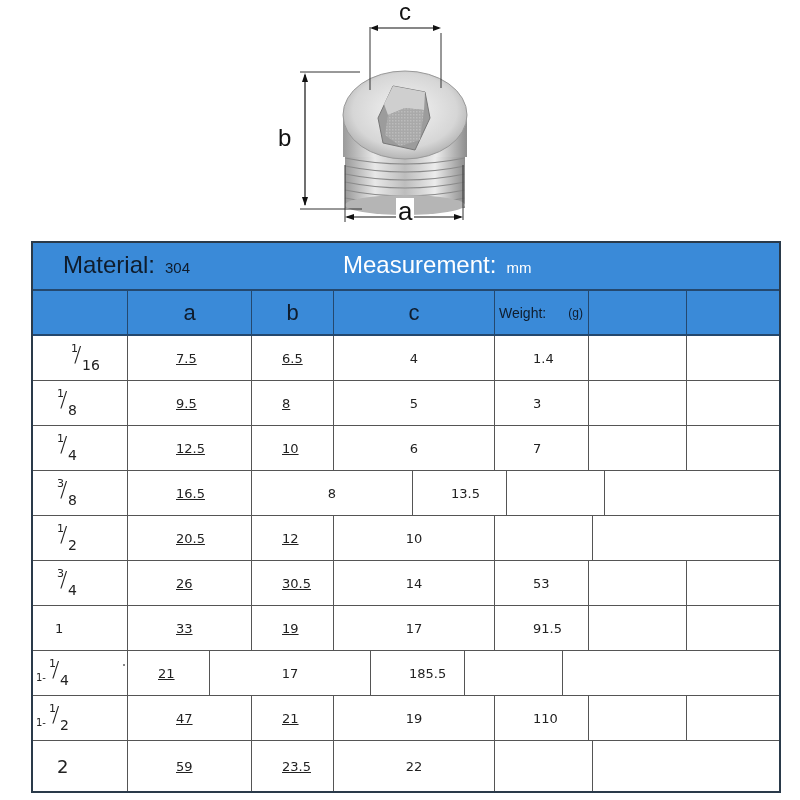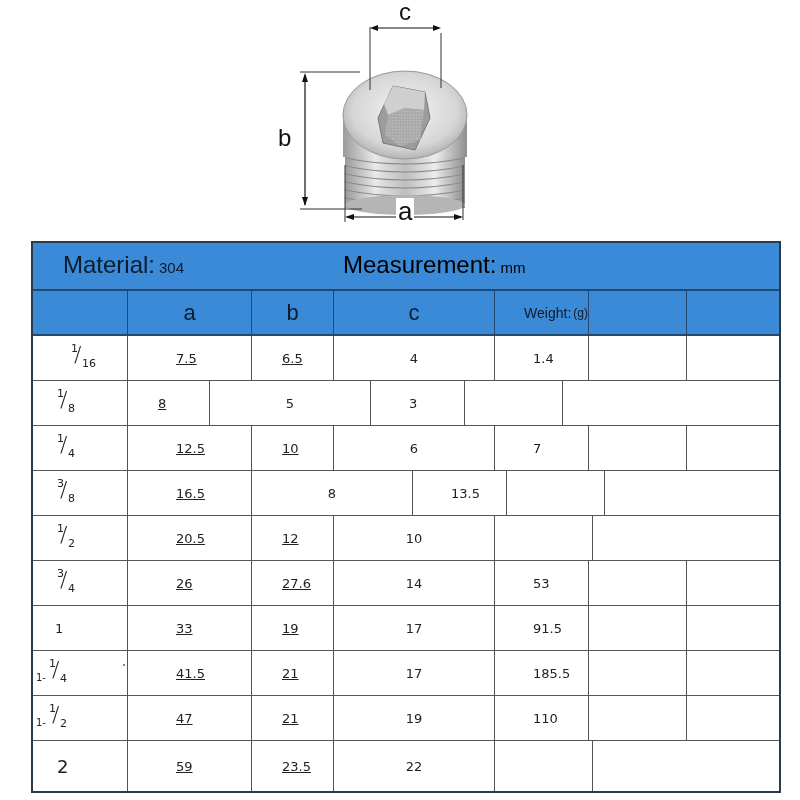--- a/index.html
+++ b/index.html
@@ -4,50 +4,50 @@
   <style>
     html, body { margin: 0; padding: 0; background: #ffffff; }
     body { width: 800px; height: 800px; position: relative; overflow: hidden; font-family: "DejaVu Sans", sans-serif; }
 
     .product { position: absolute; left: 290px; top: 0; width: 200px; height: 230px; }
     .product svg { width: 200px; height: 230px; display: block; }
 
     .spec-table { position: absolute; left: 31px; top: 241px; width: 750px; border: 2px solid #2a3a4a; box-sizing: border-box; }
     .title-row { height: 46px; background: #3a8ad8; border-bottom: 2px solid #24486e; position: relative; }
     .title-row .material { position: absolute; left: 30px; top: 8px; font-size: 24px; color: #0f1c2c; font-family: "Liberation Sans", sans-serif; }
-    .title-row .measure { position: absolute; left: 310px; top: 8px; font-size: 24px; color: #000000; font-family: "Liberation Sans", sans-serif; }
-    .title-row .val { font-size: 15px; margin-left: 4px; }
+    .title-row .measure { position: absolute; left: 310px; top: 8px; font-size: 24px; color: #ffffff; font-family: "Liberation Sans", sans-serif; }
+    .title-row .val { font-size: 15px; margin-left: 10px; }
 
     .row { display: flex; border-bottom: 1.5px solid #555; box-sizing: border-box; }
     .row:last-child { border-bottom: none; }
     .row.head { height: 45px; background: #3a8ad8; border-bottom: 2px solid #24486e; }
     .cell { border-right: 1.5px solid #555; box-sizing: border-box; display: flex; align-items: center; font-family: "DejaVu Sans", sans-serif; font-size: 13px; color: #222; }
     .row.head .cell { border-right-color: #24486e; justify-content: center; color: #0f1c2c; font-family: "Liberation Sans", sans-serif; font-size: 22px; }
     .cell:last-child { border-right: none; }
     .c0 { width: 95px; }
     .c1 { width: 124px; }
     .c2 { width: 82px; }
     .c3 { width: 161px; }
     .c4 { width: 94px; }
     .c5 { width: 98px; }
     .c6 { flex: 1; }
     .row.data { height: 45px; }
     .row.data.tall { height: 50px; }
     .row.data .c1 { padding-left: 48px; text-decoration: underline; }
     .row.data .c2 { padding-left: 30px; text-decoration: underline; }
     .row.data .c3 { justify-content: center; }
     .row.data .c4 { padding-left: 38px; text-align: center; }
-    .row.head .c4 { font-size: 14px; justify-content: flex-end; padding-left: 4px; }
+    .row.head .c4 { font-size: 14px; justify-content: flex-start; padding-left: 4px; gap: 20px; }
     .row.head .c4 .unit { font-size: 12px; margin-left: 2px; }
 
     .size { position: relative; font-family: "DejaVu Sans", sans-serif; color: #222; }
     .frac { display: inline-block; position: relative; width: 28px; height: 30px; }
     .frac .num { position: absolute; left: 2px; top: 0; font-size: 11px; }
     .frac .slash { position: absolute; left: 5px; top: 1px; font-size: 22px; font-weight: 300; line-height: 24px; }
-    .frac .den { position: absolute; left: 13px; top: 15px; font-size: 11px; }
+    .frac .den { position: absolute; left: 13px; top: 15px; font-size: 14px; }
     .whole-prefix { font-size: 10px; vertical-align: 6px; margin-right: 1px; }
     .whole { font-size: 13px; }
     .whole.big { font-size: 18px; }
     .stray-dot { position: absolute; left: 123px; top: 664px; width: 2px; height: 2px; background: #888; }
   </style>
 </head>
 <body>
 
 <div class="product">
   <svg viewBox="0 0 200 230">
@@ -143,20 +143,21 @@
         <div class="cell c2">6.5</div>
         <div class="cell c3">4</div>
         <div class="cell c4">1.4</div>
         <div class="cell c5"></div>
         <div class="cell c6"></div>
       </div>
       <div class="row data">
         <div class="cell c0" style="padding-left:22px">
           <span class="size"><span class="frac"><span class="num">1</span><span class="slash">/</span><span class="den">8</span></span></span>
         </div>
+        <div class="cell c1">9.5</div>
         <div class="cell c2">8</div>
         <div class="cell c3">5</div>
         <div class="cell c4">3</div>
         <div class="cell c5"></div>
         <div class="cell c6"></div>
       </div>
       <div class="row data">
         <div class="cell c0" style="padding-left:22px">
           <span class="size"><span class="frac"><span class="num">1</span><span class="slash">/</span><span class="den">4</span></span></span>
         </div>
@@ -185,42 +186,41 @@
         <div class="cell c2">12</div>
         <div class="cell c3">10</div>
         <div class="cell c5"></div>
         <div class="cell c6"></div>
       </div>
       <div class="row data">
         <div class="cell c0" style="padding-left:22px">
           <span class="size"><span class="frac"><span class="num">3</span><span class="slash">/</span><span class="den">4</span></span></span>
         </div>
         <div class="cell c1">26</div>
-        <div class="cell c2">27.6</div>
+        <div class="cell c2">30.5</div>
         <div class="cell c3">14</div>
         <div class="cell c4">53</div>
         <div class="cell c5"></div>
         <div class="cell c6"></div>
       </div>
       <div class="row data">
         <div class="cell c0" style="padding-left:22px">
           <span class="size"><span class="whole">1</span></span>
         </div>
         <div class="cell c1">33</div>
         <div class="cell c2">19</div>
         <div class="cell c3">17</div>
         <div class="cell c4">91.5</div>
         <div class="cell c5"></div>
         <div class="cell c6"></div>
       </div>
       <div class="row data">
         <div class="cell c0" style="padding-left:3px">
           <span class="size"><span class="whole-prefix">1-</span><span class="frac"><span class="num">1</span><span class="slash">/</span><span class="den">4</span></span></span>
         </div>
-        <div class="cell c1">41.5</div>
         <div class="cell c2">21</div>
         <div class="cell c3">17</div>
         <div class="cell c4">185.5</div>
         <div class="cell c5"></div>
         <div class="cell c6"></div>
       </div>
       <div class="row data">
         <div class="cell c0" style="padding-left:3px">
           <span class="size"><span class="whole-prefix">1-</span><span class="frac"><span class="num">1</span><span class="slash">/</span><span class="den">2</span></span></span>
         </div>

